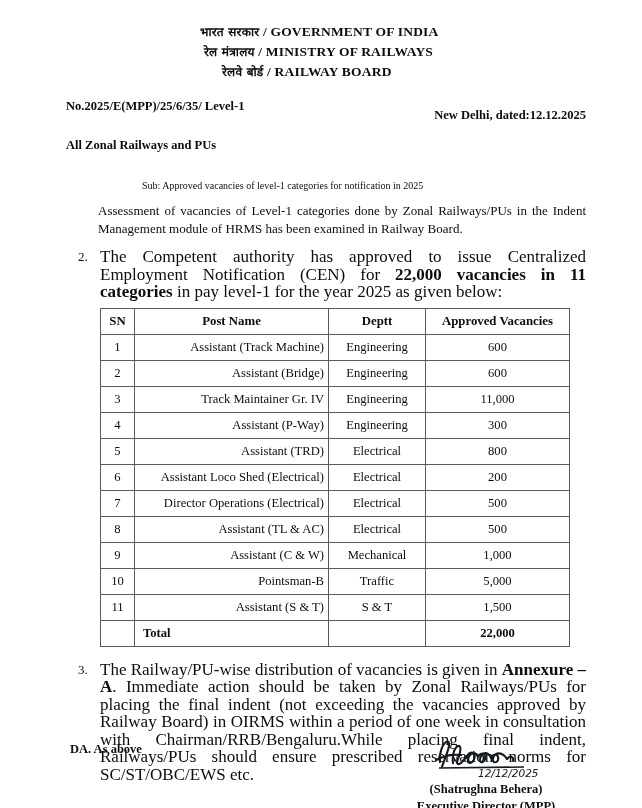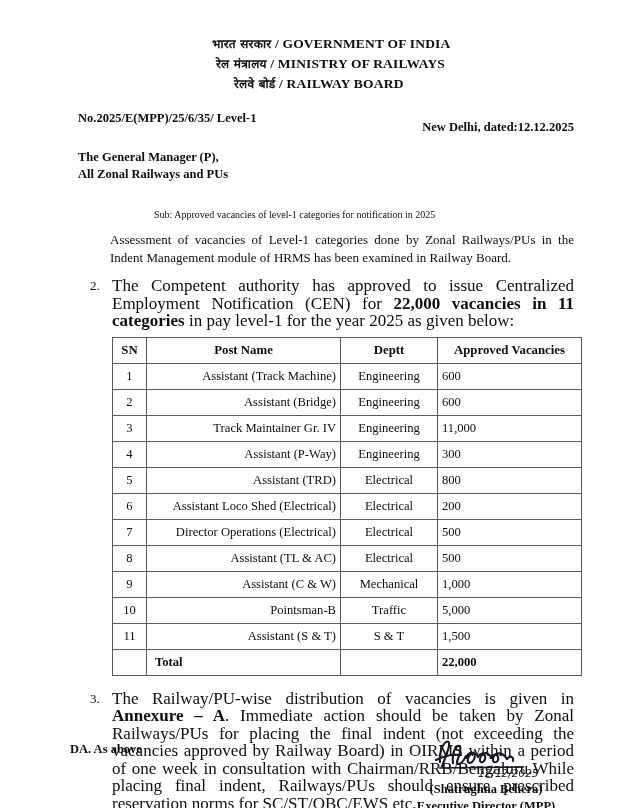--- a/index.html
+++ b/index.html
@@ -12,21 +12,21 @@
     height: 808px;
     position: relative;
     font-family: "Liberation Serif", "DejaVu Serif", serif;
     color: #0d0d0d;
     overflow: hidden;
   }
 
   .page {
     position: absolute;
     inset: 0;
-    padding: 16px;
+    padding: 4px;
   }
 
   
   .masthead {
     margin-top: 18px;
     padding-left: 196px;
   }
   .masthead .line {
     font-weight: bold;
     font-size: 13.5px;
@@ -127,21 +127,21 @@
     font-size: 12.8px;
   }
   col.c-sn   { width: 34px; }
   col.c-post { width: 194px; }
   col.c-dept { width: 97px; }
   col.c-vac  { width: 144px; }
 
   td.sn   { text-align: center; }
   td.post { text-align: right; padding-left: 8px; }
   td.dept { text-align: center; }
-  td.vac  { text-align: left; }
+  td.vac  { text-align: center; }
   tr.total td { font-weight: bold; }
   tr.total td.post { text-align: left; padding-left: 8px; }
 
   
   .footer {
     position: absolute;
     left: 0;
     right: 0;
     top: 736px;
   }
@@ -186,21 +186,20 @@
       <span>/ RAILWAY BOARD</span>
     </div>
   </div>
 
   <div class="refrow">
     <div class="refno">No.2025/E(MPP)/25/6/35/ Level-1</div>
     <div class="placedate">New Delhi, dated:12.12.2025</div>
   </div>
 
   <div class="addressee">
-    <div>The General Manager (P),</div>
     <div>All Zonal Railways and PUs</div>
   </div>
 
   <div class="subject">Sub: Approved vacancies of  level-1 categories for notification in 2025</div>
 
   <div class="para para-intro">Assessment of vacancies of Level-1 categories done by Zonal Railways/PUs in the Indent Management module of HRMS has been examined in Railway Board.</div>
 
   <div class="numpara">
     <div class="num">2.</div>
     <div class="txt"><span>The Competent authority has approved to issue Centralized Employment Notification (CEN) for </span><b class="em">22,000 vacancies in 11 categories</b><span> in pay level-1 for the year 2025 as given below:</span></div>

